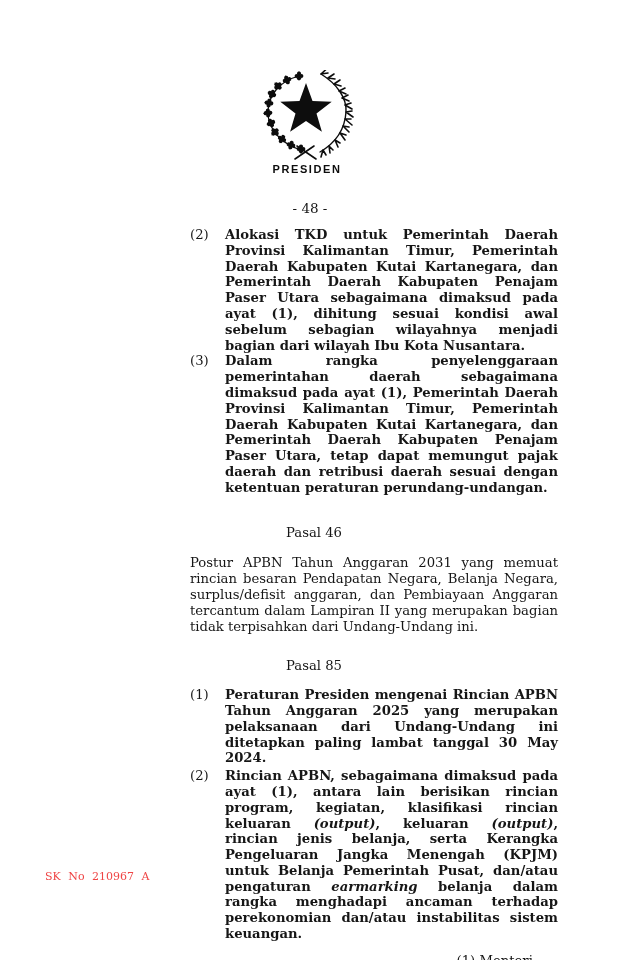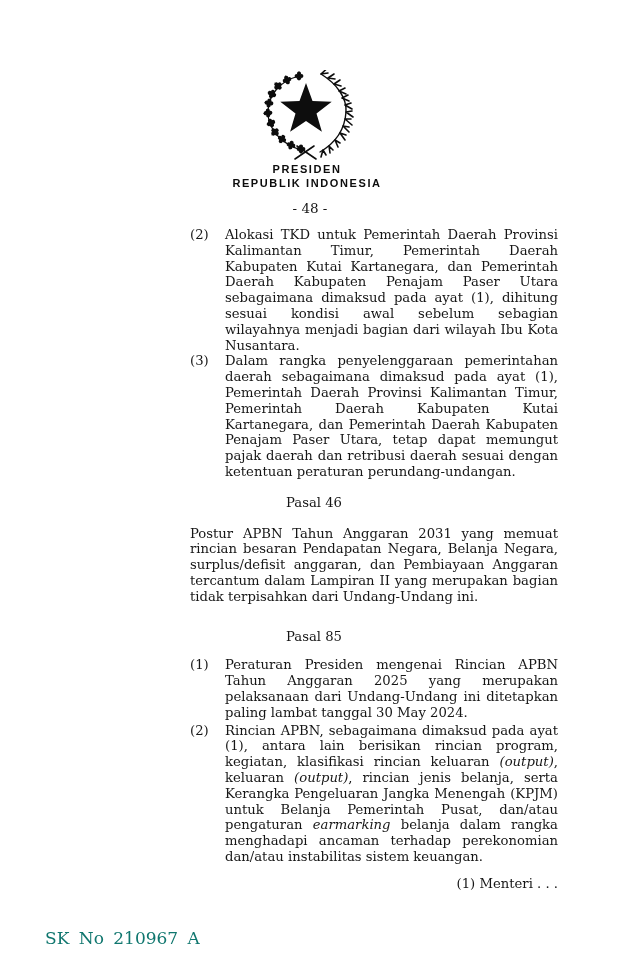--- a/index.html
+++ b/index.html
@@ -25,30 +25,30 @@
     position:absolute; top:200px; left:0; width:620px;
     text-align:center; font-size:13.5px;
   }
   .content {
     position:absolute; left:190px; top:227px; width:368px;
     font-size:13.2px; line-height:15.8px;
     text-align:justify; hyphens:none;
   }
   .clause { display:flex; margin:0; }
   .clause .num { flex:0 0 35px; width:35px; text-align:left; }
-  .clause .text { flex:1; text-align:justify; }
+  .clause .text { flex:1; text-align:justify;font-weight:bold; }
   .pasal-heading { text-align:left; padding-left:96px; }
-  .pasal-heading.h46 { margin-top:15px; margin-bottom:15px; }
+  .pasal-heading.h46 { margin-top:29px; margin-bottom:15px; }
   .pasal-heading.h47 { margin-top:24px; margin-bottom:13px; }
   .plain-para { text-align:justify; }
   .clause.p47-1 { margin-bottom:2px; }
   .catchword { text-align:right; margin-top:11px; }
   .sk-number {
-    position:absolute; left:45px; top:928px;
-    font-size:17px; word-spacing:4px; color:#0f766e;
+    position:absolute; left:45px; top:870px;
+    font-size:11px; word-spacing:4px; color:#ef4444;
   }
   i { font-style:italic; }
 </style>
 </head>
 <body>
 
 <div class="page">
 
   <svg class="emblem" viewBox="0 0 114 92" aria-hidden="true">
     <defs>
@@ -97,21 +97,20 @@
     </g>
 
     <g stroke="#0d0d0d" stroke-width="1.6" stroke-linecap="round">
       <path d="M 46,89 L 65,76"></path>
       <path d="M 48,76 L 67,89"></path>
     </g>
   </svg>
 
   <div class="letterhead">
     <div class="org1">PRESIDEN</div>
-    <div class="org2">REPUBLIK INDONESIA</div>
   </div>
 
   <div class="page-number">- 48 -</div>
 
   <div class="content">
 
     <div class="clause">
       <span class="num">(2)</span>
       <span class="text">Alokasi TKD untuk Pemerintah Daerah Provinsi Kalimantan Timur, Pemerintah Daerah Kabupaten Kutai Kartanegara, dan Pemerintah Daerah Kabupaten Penajam Paser Utara sebagaimana dimaksud pada ayat (1), dihitung sesuai kondisi awal sebelum sebagian wilayahnya menjadi bagian dari wilayah Ibu Kota Nusantara.</span>
     </div>

